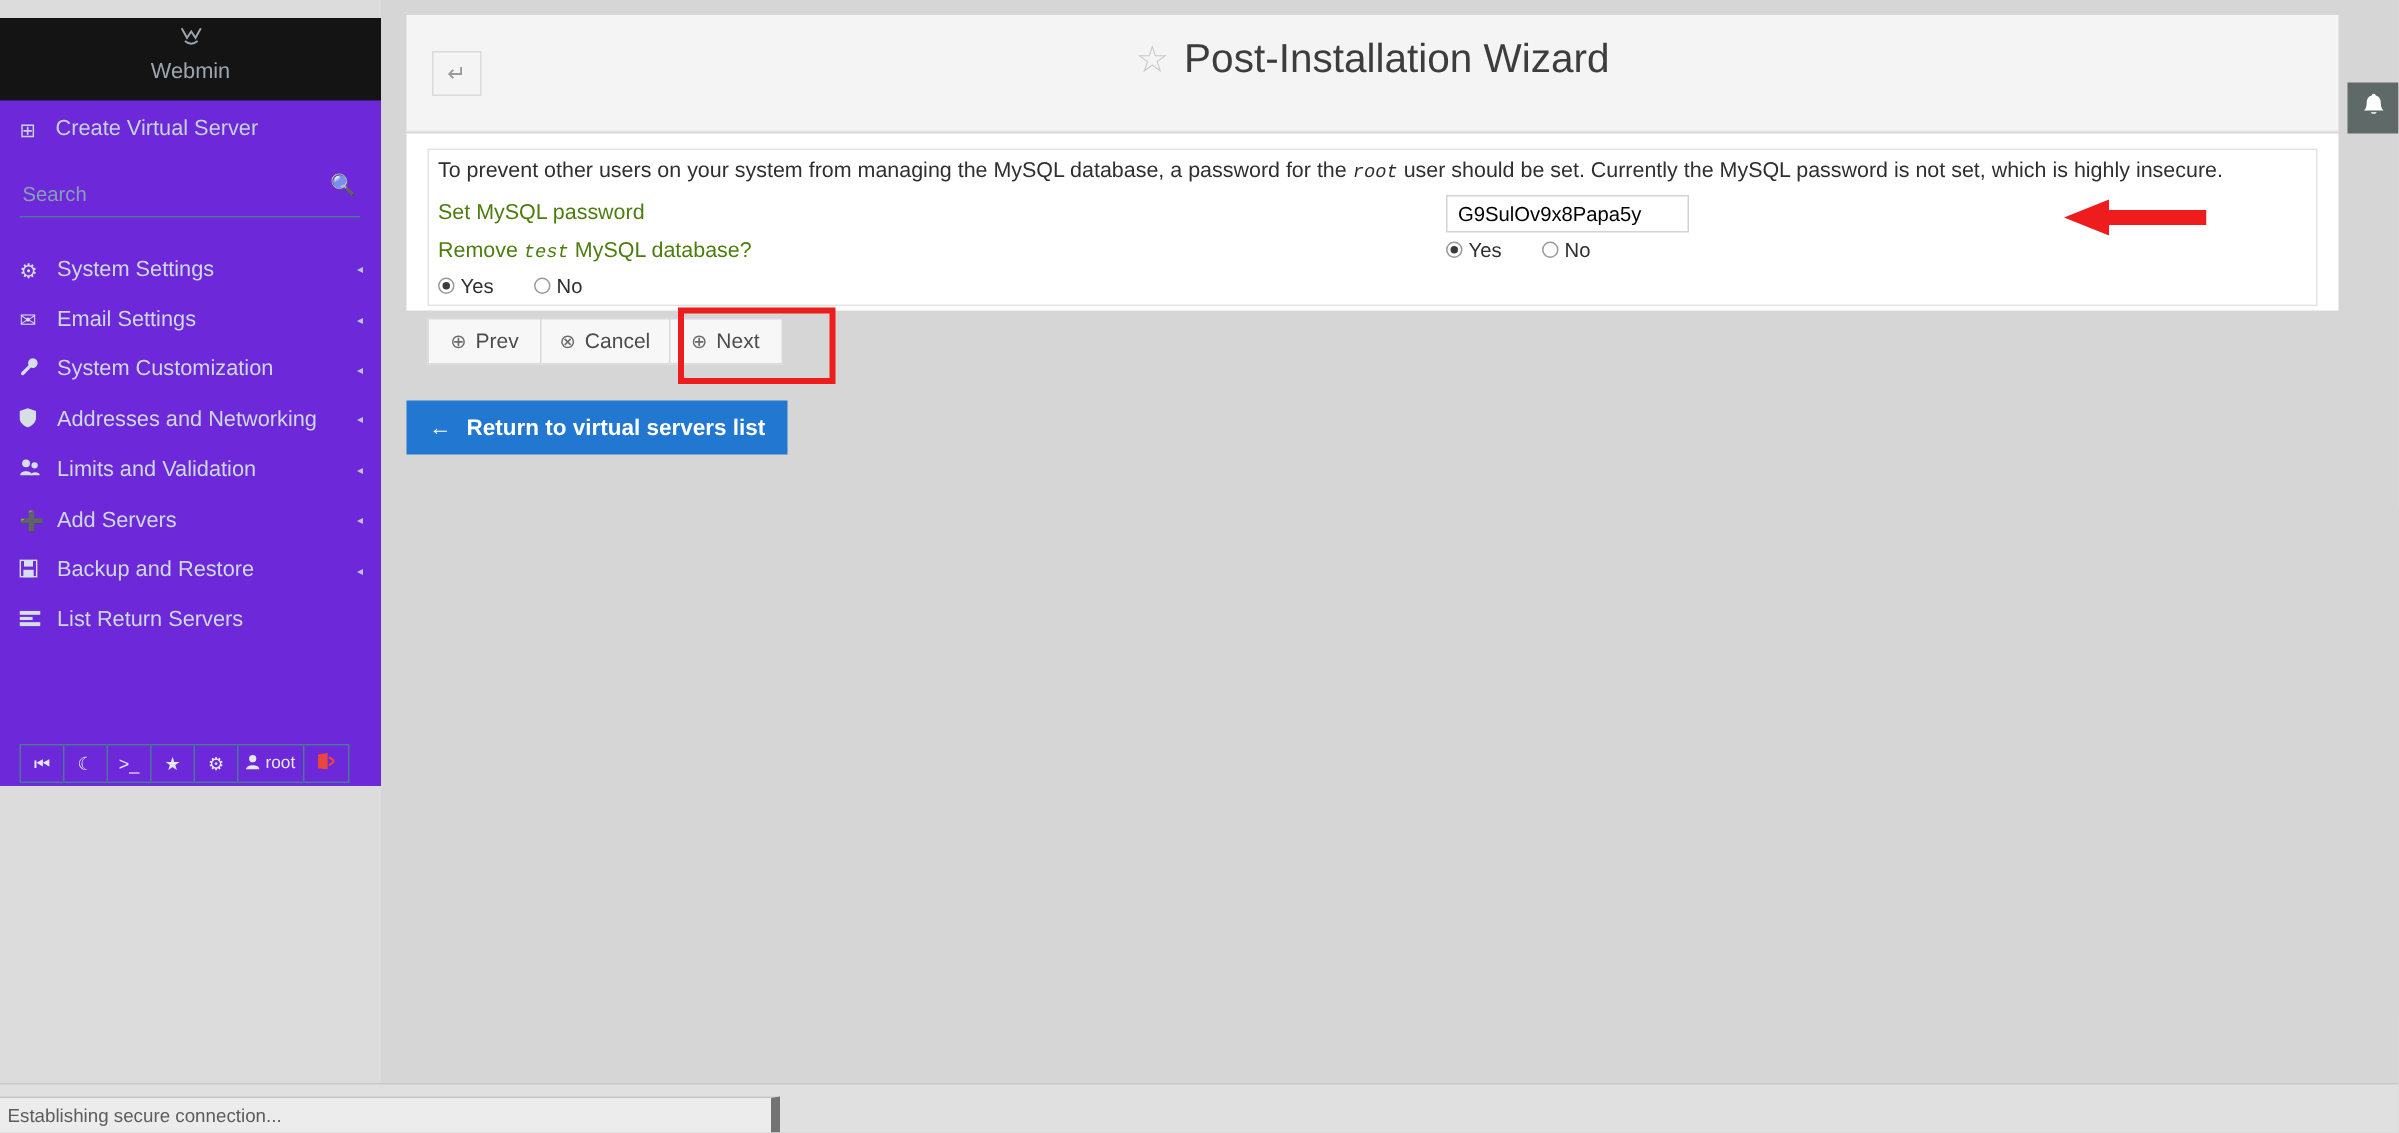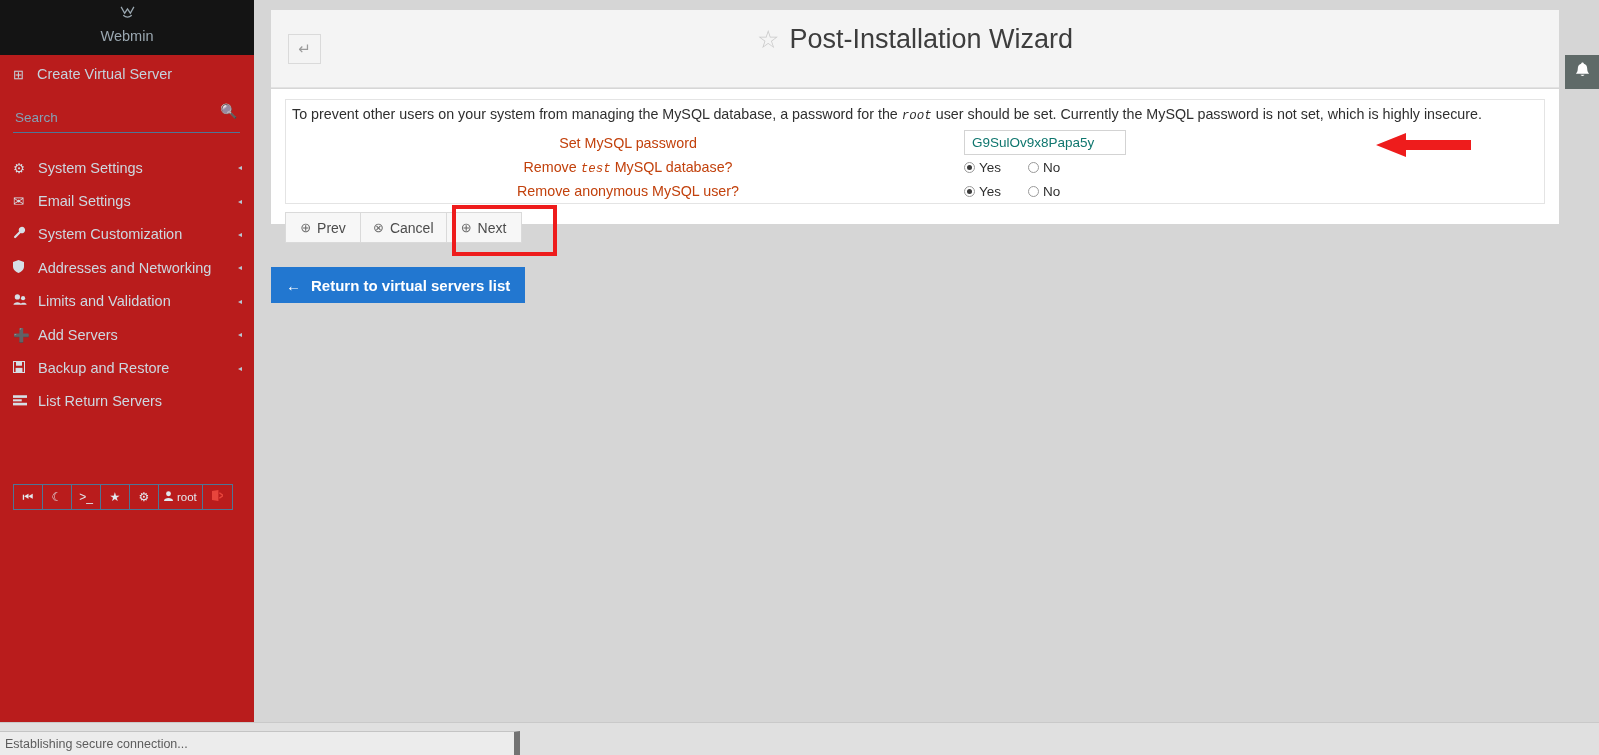--- a/index.html
+++ b/index.html
@@ -8,23 +8,23 @@
     width: 1599px; height: 755px;
     overflow: hidden;
     background: #dcdcdc;
     font-family: "Liberation Sans", sans-serif;
   }
 
   #root { position: relative; width: 1599px; height: 755px; }
 
   
   #sidebar {
-    position: absolute; left: 0; top: 0;
-    width: 254px; height: 722px;
-    background: #b91c1c;
+    position: absolute; left: 0; top: 12px;
+    width: 254px; height: 512px;
+    background: #6d28d9;
   }
   .brand-tabs { display: flex; height: 55px; }
   .brand-tab {
     flex: 1 1 50%;
     display: flex; flex-direction: column;
     align-items: center; justify-content: flex-start;
     padding-top: 4px;
     cursor: pointer;
     user-select: none;
   }
@@ -118,42 +118,42 @@
   .bell-btn {
     position: absolute; right: 0px; top: 55px;
     width: 34px; height: 34px;
     background: #5f6a68; color: #ffffff;
     display: flex; align-items: center; justify-content: center;
     font-size: 17px; cursor: pointer;
   }
 
   .panel {
     position: absolute; left: 17px; top: 89px;
-    width: 1288px; height: 135px;
+    width: 1288px; height: 118px;
     background: #ffffff;
     padding: 10px 14px 0 14px;
   }
   .form-box {
     border: 1px solid #e4e4e4;
     padding: 0;
   }
   .intro {
     font-size: 14.3px; color: #2f2f2f;
     padding: 5px 6px 6px 6px;
     line-height: 1.3;
   }
   .mono { font-family: "Liberation Mono", monospace; font-size: 12.5px; font-style: italic; }
 
   .frow { display: flex; align-items: center; padding: 0 6px; min-height: 24px; }
-  .flabel { font-size: 14.3px; color: #c2410c; width: 672px; flex: 0 0 672px; text-align: center; }
+  .flabel { font-size: 14.3px; color: #4d7c0f; width: 672px; flex: 0 0 672px; }
   .fctl { flex: 1; }
   .pwd-input {
     width: 162px; height: 25px;
     border: 1px solid #d3d3d3; background: #fff;
-    padding: 0 7px; font-size: 13.5px; color: #0f766e;
+    padding: 0 7px; font-size: 13.5px; color: #000000;
     font-family: "Liberation Sans", sans-serif;
     outline: none;
   }
   .radio-group { display: flex; align-items: center; gap: 27px; }
   .rlab { display: inline-flex; align-items: center; gap: 4px; font-size: 13.5px; color: #2f2f2f; cursor: pointer; }
   .radio {
     width: 11px; height: 11px; border-radius: 50%;
     border: 1px solid #9a9a9a; background: #fff;
     display: inline-block; position: relative;
   }
@@ -407,21 +407,20 @@
               </label>
               <label class="rlab">
                 <span class="radio"></span>
                 <span>No</span>
               </label>
             </div>
           </div>
         </div>
 
         <div class="frow">
-          <div class="flabel"><span>Remove anonymous MySQL user?</span><span class="mono"></span><span></span></div>
           <div class="fctl">
             <div class="radio-group">
               <label class="rlab">
                 <span class="radio on"></span>
                 <span>Yes</span>
               </label>
               <label class="rlab">
                 <span class="radio"></span>
                 <span>No</span>
               </label>

